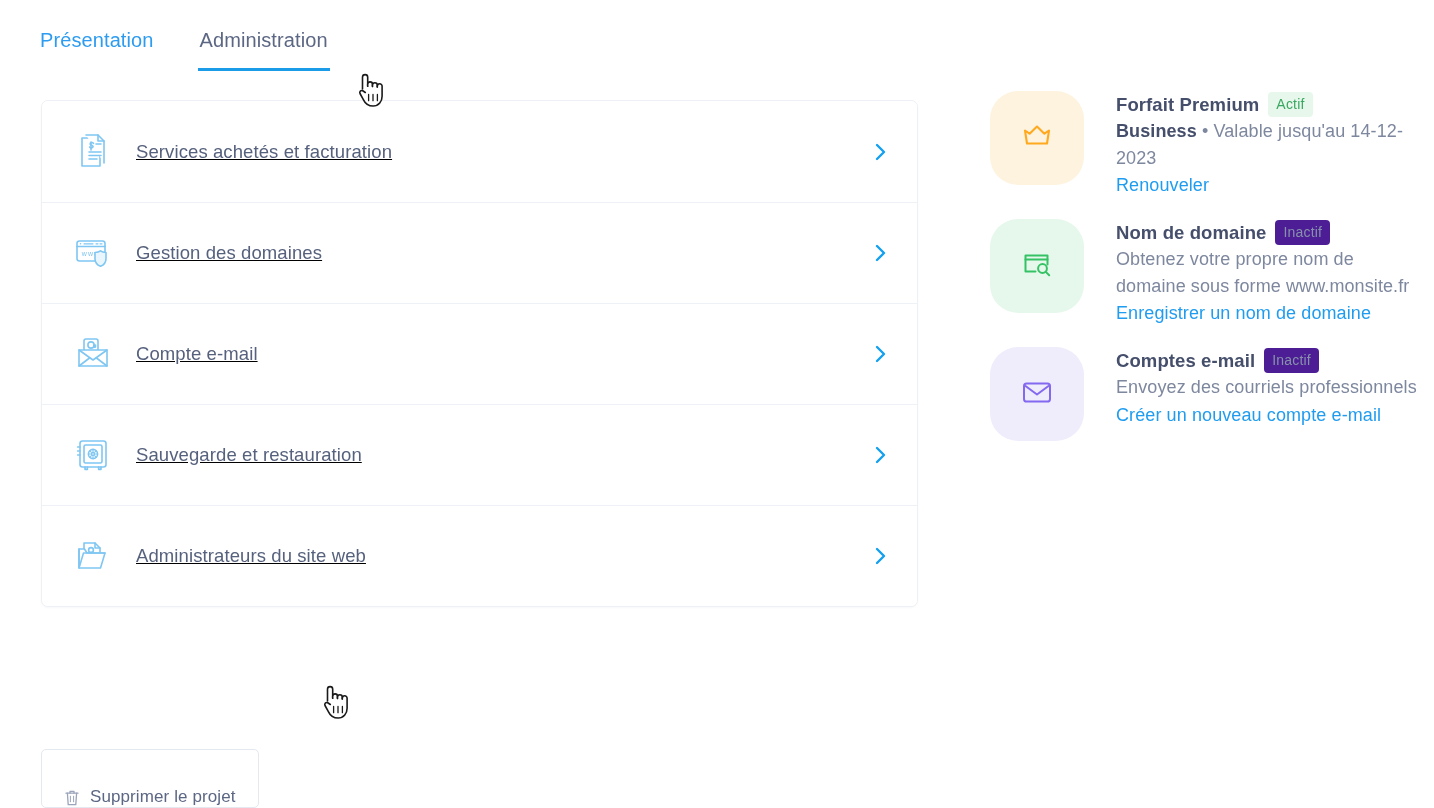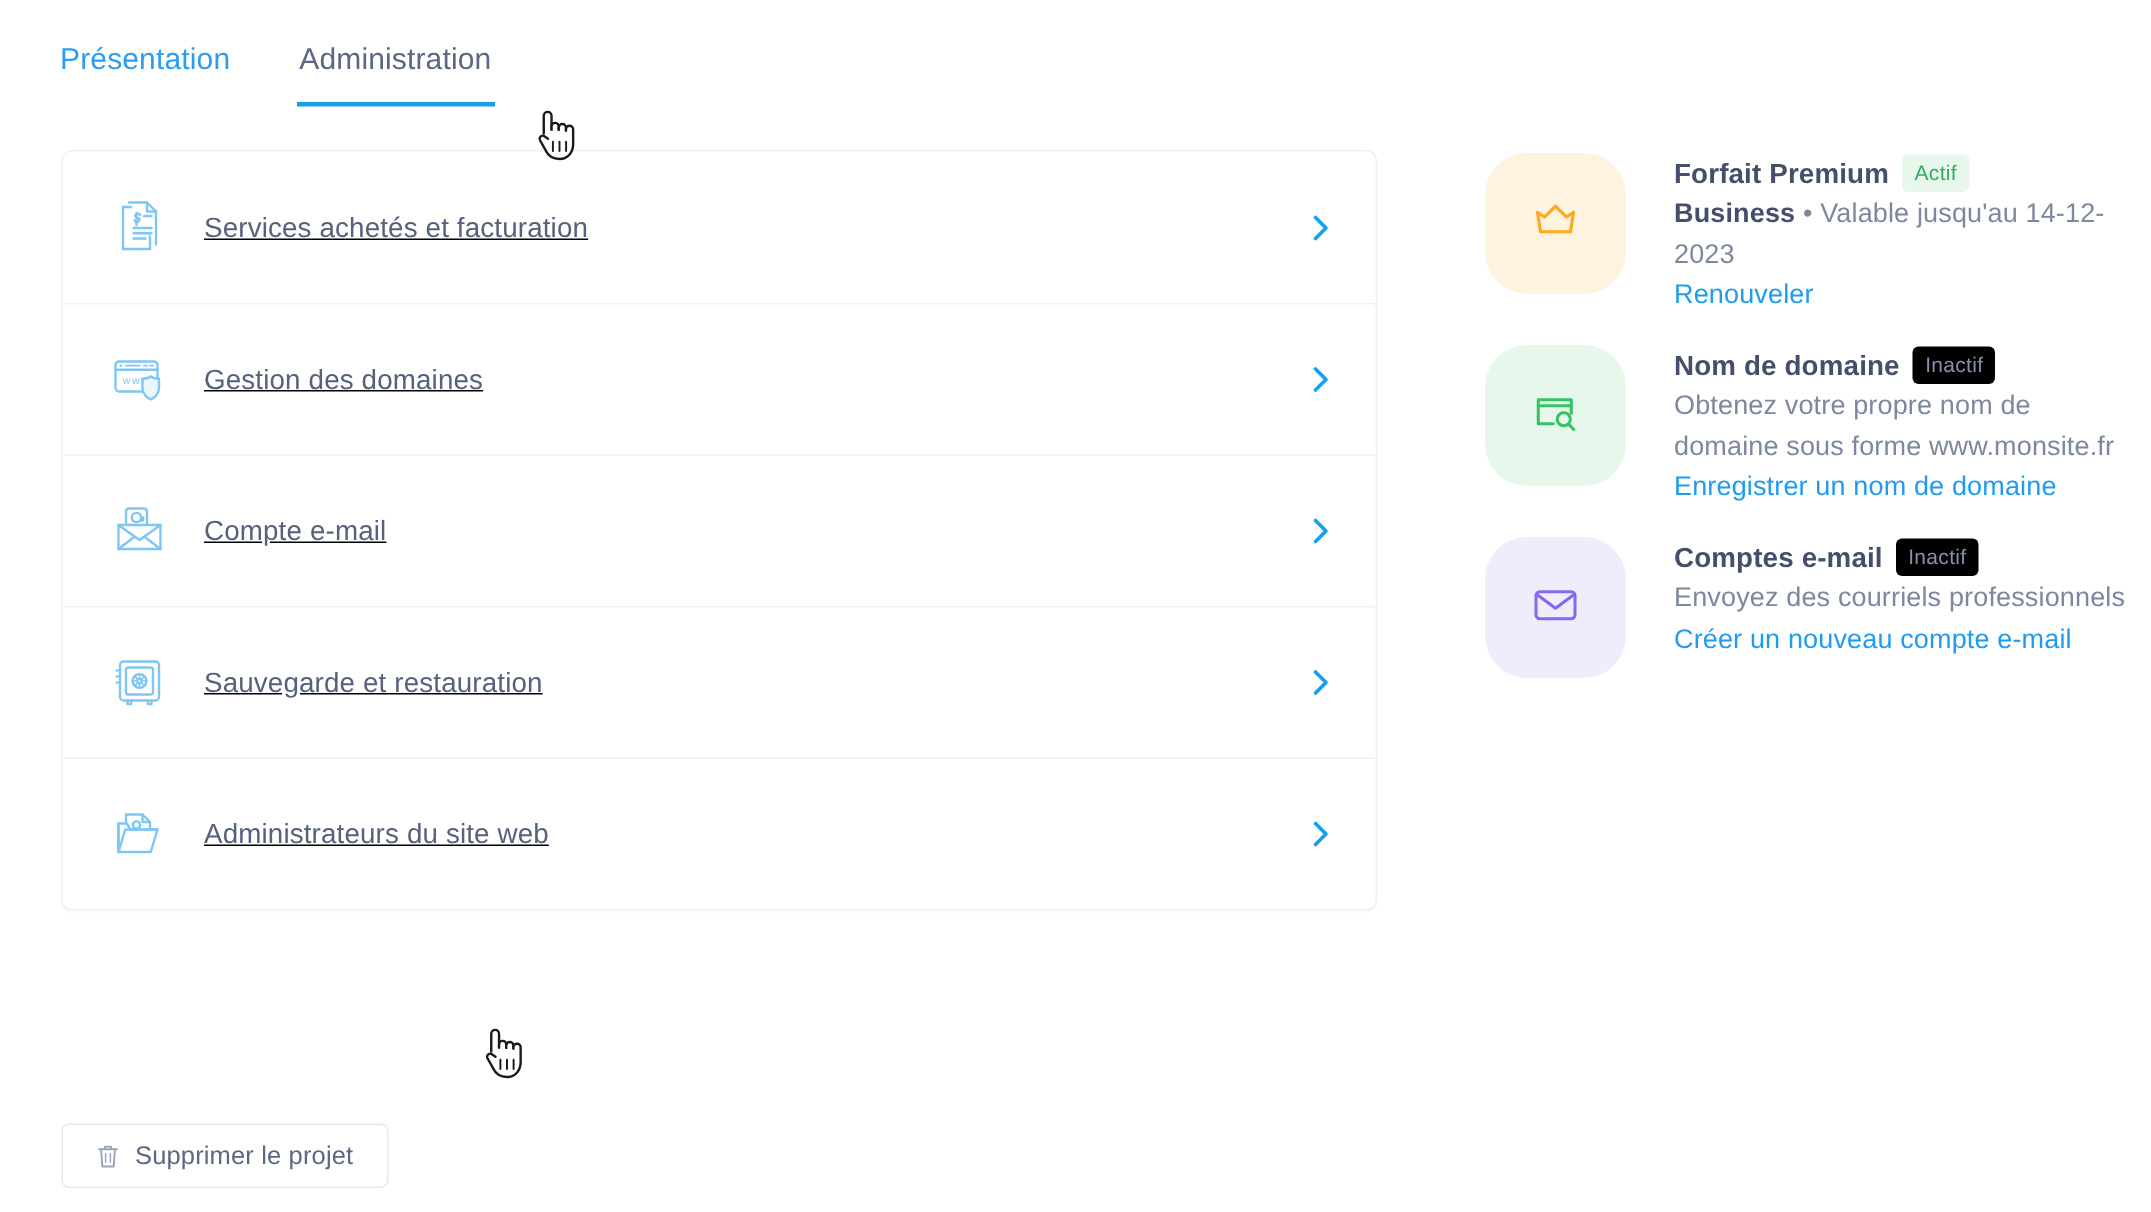--- a/index.html
+++ b/index.html
@@ -96,42 +96,42 @@
     align-items: center;
     justify-content: center;
     color: #13a0f0;
   }
 
   
   .delete-btn {
     position: absolute;
     left: 41px;
     top: 749px;
-    height: 43px;
+    height: 59px;
     box-sizing: border-box;
     display: inline-flex;
-    align-items: center;
+    align-items: flex-end;
     gap: 10px;
     padding: 0 22px;
     background: #ffffff;
     border: 1px solid #e4e8ef;
     border-radius: 5px;
     color: #5c6784;
     font-size: 17px;
     letter-spacing: 0.1px;
     cursor: pointer;
     white-space: nowrap;
   }
   .delete-btn .trash { color: #9aa4bb; display: flex; }
 
   
   .side-panel {
     position: absolute;
     left: 990px;
-    top: 102px;
+    top: 91px;
     width: 430px;
   }
   .promo {
     display: flex;
     align-items: flex-start;
     margin-bottom: 21px;
   }
   .promo-tile {
     width: 94px;
     height: 94px;
@@ -164,21 +164,21 @@
     line-height: 25px;
   }
   .badge {
     font-size: 14px;
     line-height: 14px;
     padding: 5px 8px 6px;
     border-radius: 4px;
     letter-spacing: 0.2px;
   }
   .badge.badge-active   { background: #e7f7ec; color: #3aa860; }
-  .badge.badge-inactive { background: #000000; color: #8791aa; }
+  .badge.badge-inactive { background: #4c1d95; color: #8791aa; }
   .promo-desc {
     font-size: 18px;
     line-height: 26.5px;
     color: #7d879e;
     letter-spacing: 0.1px;
     margin-top: 1px;
   }
   .promo-desc .strong { color: #454f6b; font-weight: bold; }
   .promo-link {
     display: inline-block;

